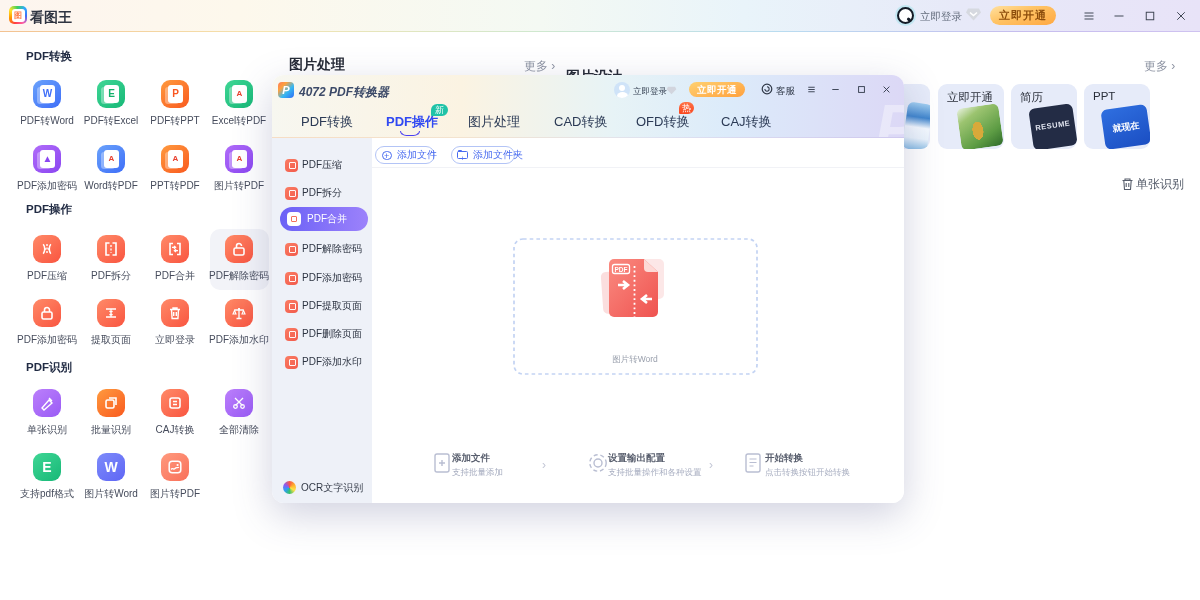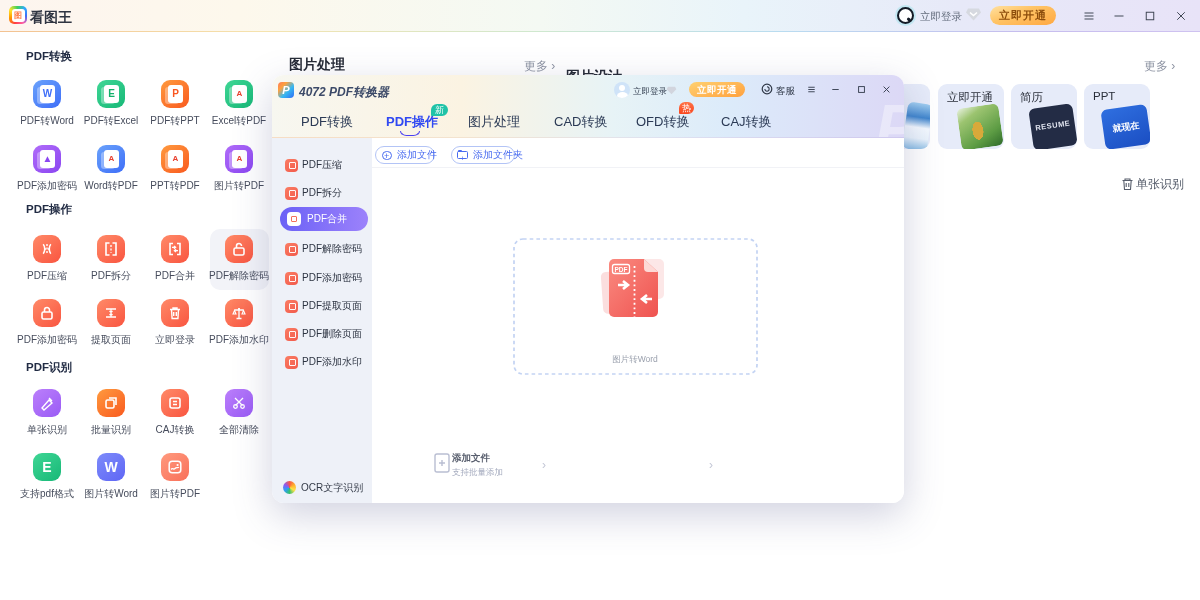--- a/index.html
+++ b/index.html
@@ -454,15 +454,35 @@
       <svg width="22" height="22" viewBox="0 0 22 22" style="position:absolute;left:0;top:0">
           <rect x="3" y="2" width="14" height="18" rx="2" fill="none" stroke="#b9bed2" stroke-width="1.4"></rect>
           <path d="M10 8v6M7 11h6" stroke="#b9bed2" stroke-width="1.4"></path>
         </svg>
       <div style="margin-left:20px">
           <div class="st">添加文件</div>
           <div class="ss">支持批量添加</div>
         </div>
     </div>
     <div class="schev" style="left:170px">›</div>
+    <div class="step" style="left:215px">
+      <svg width="22" height="22" viewBox="0 0 22 22" style="position:absolute;left:0;top:0">
+          <circle cx="11" cy="11" r="4" fill="none" stroke="#b9bed2" stroke-width="1.4"></circle>
+          <circle cx="11" cy="11" r="8.2" fill="none" stroke="#b9bed2" stroke-width="1.4" stroke-dasharray="4 2.8"></circle>
+        </svg>
+      <div style="margin-left:21px">
+          <div class="st">设置输出配置</div>
+          <div class="ss">支持批量操作和各种设置</div>
+        </div>
+    </div>
     <div class="schev" style="left:337px">›</div>
+    <div class="step" style="left:371px">
+      <svg width="22" height="22" viewBox="0 0 22 22" style="position:absolute;left:0;top:0">
+          <rect x="3" y="2" width="14" height="18" rx="2" fill="none" stroke="#b9bed2" stroke-width="1.4"></rect>
+          <path d="M6.5 7h7M6.5 10.5h7M6.5 14h4" stroke="#b9bed2" stroke-width="1.2"></path>
+        </svg>
+      <div style="margin-left:22px">
+          <div class="st">开始转换</div>
+          <div class="ss">点击转换按钮开始转换</div>
+        </div>
+    </div>
   </div>
 </div>
 
 </body></html>

